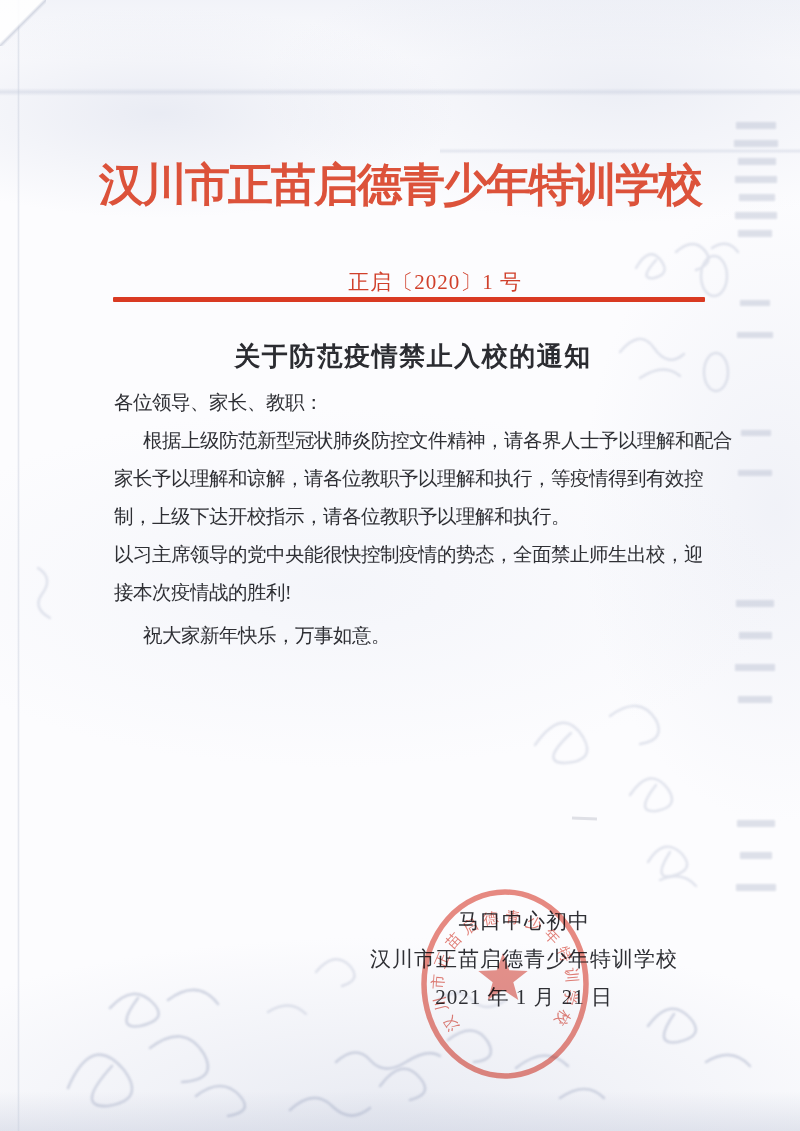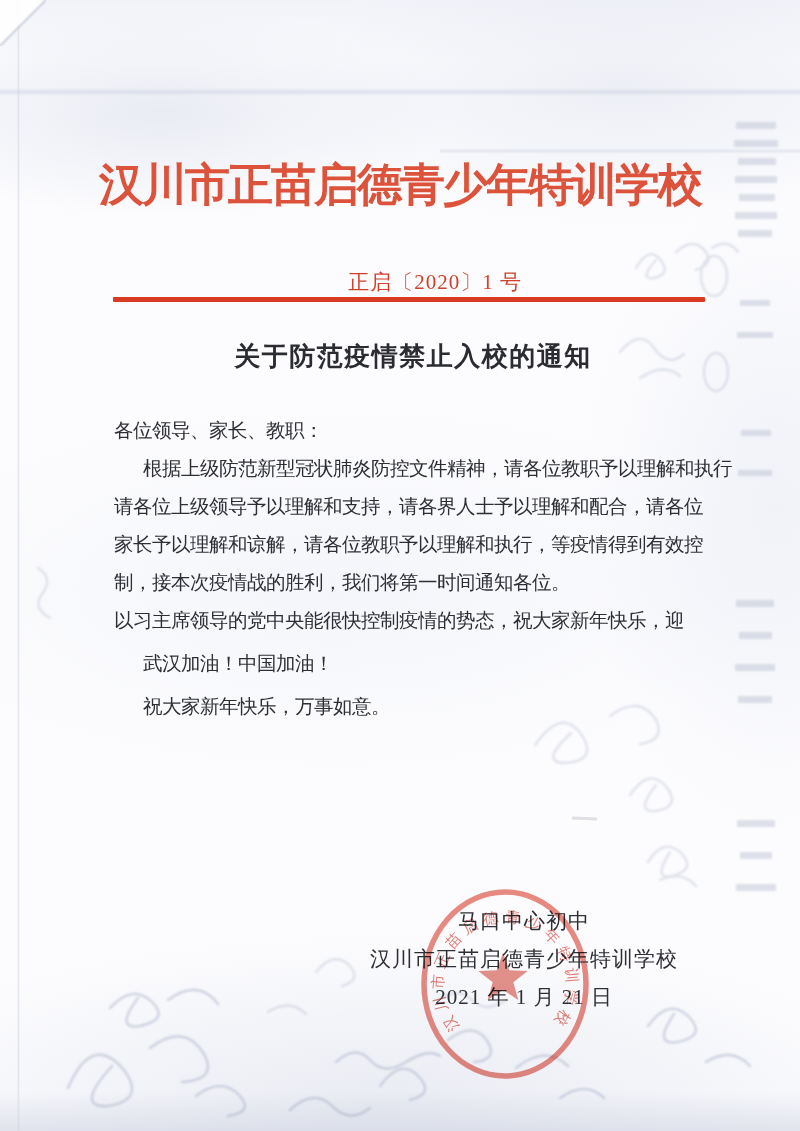--- a/index.html
+++ b/index.html
@@ -42,21 +42,21 @@
   }
   .divider{position:absolute;left:113px;top:297px;width:592px;height:4.5px;background:#d93a22;border-radius:1px;}
   .notice-title{
     position:absolute;left:0;top:341px;width:800px;margin:0;text-align:center;
     transform:translateX(13px);
     font-family:"Liberation Sans","DejaVu Sans",sans-serif;font-weight:bold;
     font-size:26px;line-height:30px;letter-spacing:1.5px;color:#2b2c31;white-space:nowrap;
   }
   .body-text{
     position:absolute;left:114px;top:384px;width:590px;
-    font-size:19.5px;letter-spacing:-0.5px;color:#2e2f34;margin-top:28px;
+    font-size:19.5px;letter-spacing:-0.5px;color:#2e2f34;
   }
   .bline{height:38px;line-height:38px;white-space:nowrap;}
   .bline.indent{text-indent:29px;}
   .bline.pgap{margin-top:5px;}
   .signature{
     position:absolute;left:324px;top:902px;width:400px;text-align:center;
     font-size:21px;letter-spacing:1px;color:#2e2f34;
   }
   .signature div{height:38px;line-height:38px;white-space:nowrap;}
   .seal{position:absolute;left:390px;top:858px;mix-blend-mode:multiply;}
@@ -142,26 +142,25 @@
     </g>
   </svg>
 
   <h1 class="school-title" style="color: rgb(220, 82, 58);">汉川市正苗启德青少年特训学校</h1>
   <div class="doc-number" style="color: rgb(208, 64, 43);">正启〔2020〕1 号</div>
   <div class="divider" style="background: rgb(217, 58, 34);"></div>
 
   <h2 class="notice-title">关于防范疫情禁止入校的通知</h2>
   <div class="body-text" style="color: rgb(46, 47, 52);">
       <div class="bline">各位领导、家长、教职：</div>
-      <div class="bline indent">根据上级防范新型冠状肺炎防控文件精神，请各位教职予以理解和执行</div>
-      <div class="bline">请各位上级领导予以理解和支持，请各界人士予以理解和配合，请各位</div>
+      <div class="bline indent">根据上级防范新型冠状肺炎防控文件精神，请各界人士予以理解和配合</div>
       <div class="bline">家长予以理解和谅解，请各位教职予以理解和执行，等疫情得到有效控</div>
-      <div class="bline">制，接本次疫情战的胜利，我们将第一时间通知各位。</div>
-      <div class="bline">以习主席领导的党中央能很快控制疫情的势态，祝大家新年快乐，迎</div>
-      <div class="bline indent pgap">武汉加油！中国加油！</div>
+      <div class="bline">制，上级下达开校指示，请各位教职予以理解和执行。</div>
+      <div class="bline">以习主席领导的党中央能很快控制疫情的势态，全面禁止师生出校，迎</div>
+      <div class="bline">接本次疫情战的胜利!</div>
       <div class="bline indent pgap">祝大家新年快乐，万事如意。</div>
     </div>
 
   <div class="signature">
     <div>马口中心初中</div>
     <div>汉川市正苗启德青少年特训学校</div>
     <div>2021 年 1 月 21 日</div>
   </div>
 
   <div class="pencil-dash"></div>

